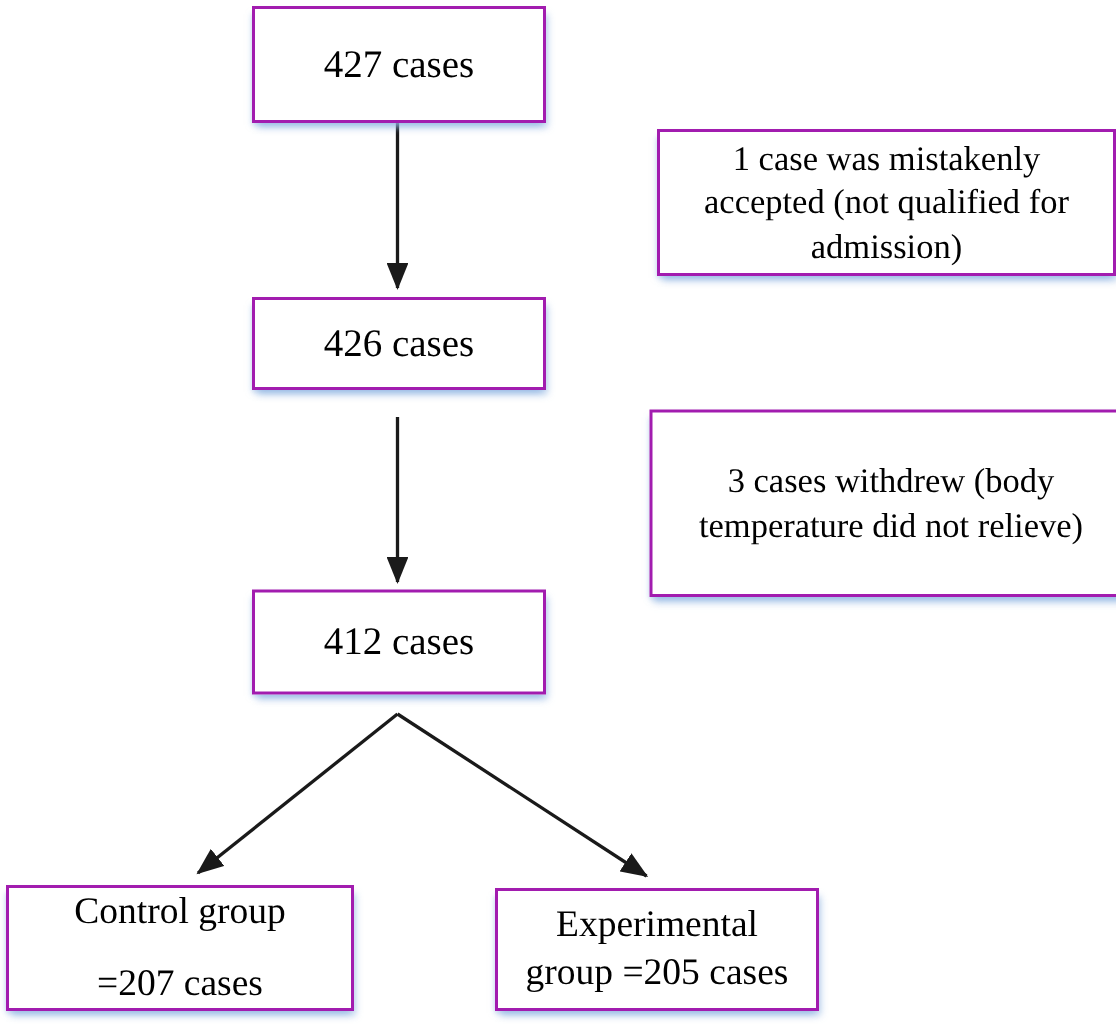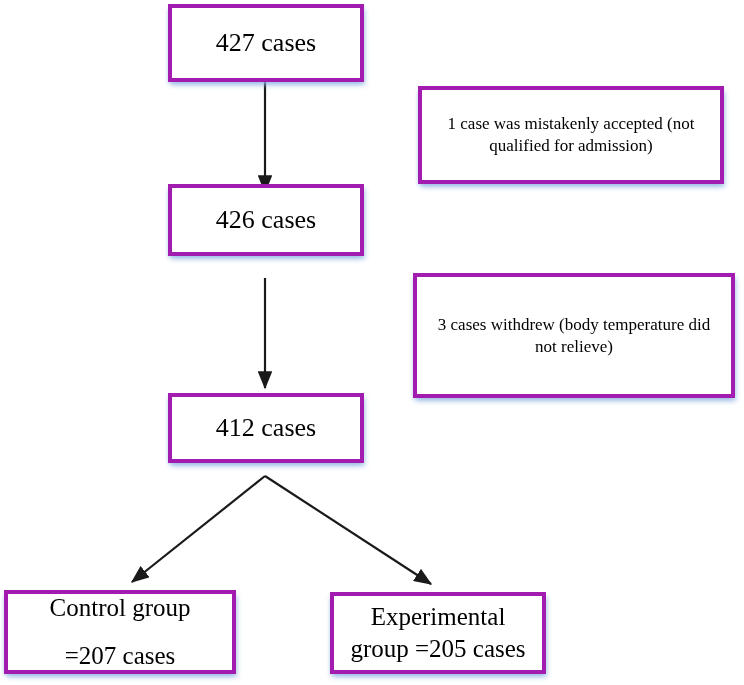--- a/index.html
+++ b/index.html
@@ -12,42 +12,43 @@
     width: 744px;
     height: 685px;
     background: #ffffff;
     font-family: "Liberation Serif", "DejaVu Serif", serif;
     color: #000000;
     overflow: hidden;
   }
   .flow-box {
     position: absolute;
     background: #ffffff;
-    border: 4px solid #a21caf;
+    border: 2px solid #a21caf;
     box-sizing: border-box;
     display: flex;
     flex-direction: column;
     align-items: center;
     justify-content: center;
     text-align: center;
     box-shadow: 2px 4px 5px -1px rgba(141,179,226,0.75), -2px 3px 4px -2px rgba(141,179,226,0.55);
   }
   .main-box {
     left: 168px;
     width: 196px;
     font-size: 26px;
   }
   #box-427 { top: 4px;   height: 78px; }
-  #box-426 { top: 184px; height: 72px; }
+  #box-426 { top: 198px; height: 62px; }
   #box-412 { top: 393px; height: 70px; text-align: center; }
 
   .side-box {
-    font-size: 17px;
+    font-size: 23px;
     line-height: 1.28;
     padding: 4px 8px;
+    margin-left: 20px;
   }
   #side-box-1 { left: 418px; top: 86px;  width: 306px; height: 98px; }
   #side-box-2 { left: 413px; top: 273px; width: 322px; height: 125px; }
 
   .group-box {
     font-size: 25px;
     line-height: 1.3;
   }
   #control-box      { left: 4px;   top: 590px; width: 232px; height: 84px; gap: 16px; }
   #experimental-box { left: 330px; top: 592px; width: 216px; height: 82px; }

